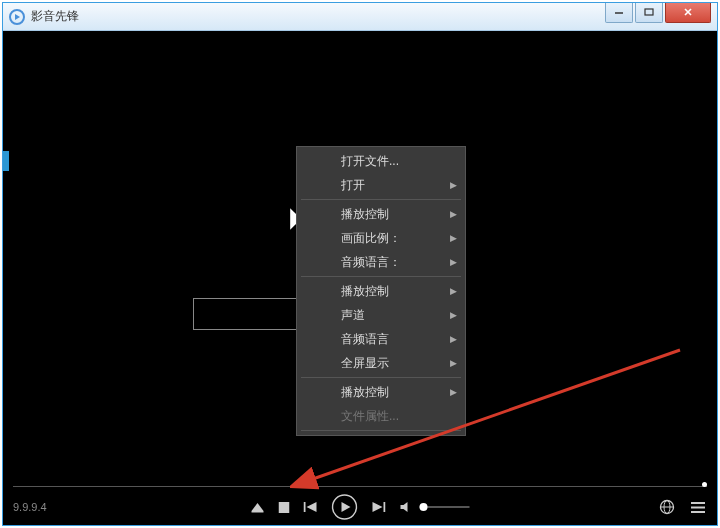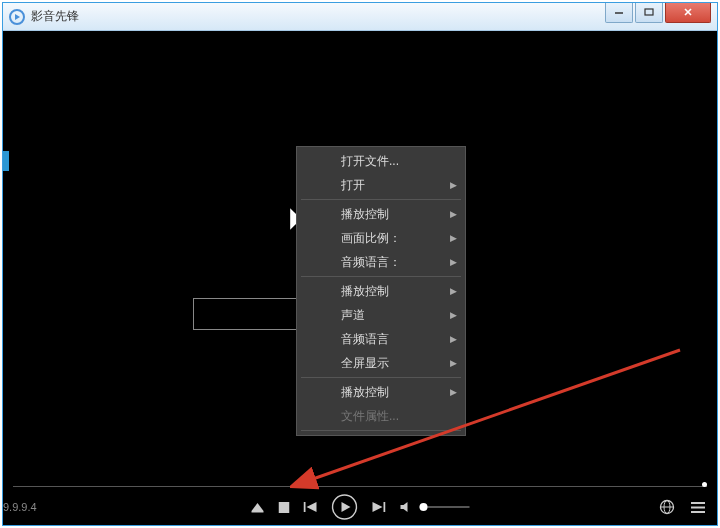--- a/index.html
+++ b/index.html
@@ -25,21 +25,21 @@
   .search-box { width: 225px; height: 32px; border: 1px solid #888; background: transparent; }
   .search-btn { width: 40px; height: 32px; border: 1px solid #888; margin-left: 4px; display: flex; align-items: center; justify-content: center; color: #ccc; cursor: pointer; background: transparent; }
   
   .context-menu { position: absolute; left: 293px; top: 115px; width: 170px; background: #3a3a3a; border: 1px solid #555; color: #ddd; font-size: 12px; padding: 2px 0; }
   .menu-item { height: 24px; display: flex; align-items: center; padding: 0 16px; position: relative; cursor: pointer; margin-left: 28px; }
   .menu-item.disabled { color: #777; cursor: default; }
   .menu-item .arrow { position: absolute; right: 8px; font-size: 9px; color: #aaa; }
   .menu-sep { height: 1px; background: #555; margin: 2px 4px; }
   .menu-item.highlight { outline: 2px solid #d43a2a; outline-offset: -1px; }
   
-  .bottom-bar { position: absolute; bottom: 0; left: 0; width: 100%; height: 36px; display: flex; align-items: center; padding: 0 0; }
+  .bottom-bar { position: absolute; bottom: 0; left: 0; width: 100%; height: 36px; display: flex; align-items: center; padding: 0 10px; }
   .progress { position: absolute; bottom: 36px; left: 10px; right: 10px; height: 5px; }
   .progress-line { height: 1px; background: #555; position: relative; top: 2px; }
   .progress-thumb { position: absolute; right: 0; top: -2px; width: 5px; height: 5px; background-color: white; border-radius: 50%; }
   .version { color: #888; font-size: 11px; }
   .controls { position: absolute; left: 50%; transform: translateX(-50%); display: flex; align-items: center; gap: 14px; }
   .ctrl-btn { color: #ccc; font-size: 13px; cursor: pointer; display: flex; align-items: center; }
   .play-big svg { display: block; }
   .vol { display: flex; align-items: center; gap: 6px; }
   .vol-line { width: 50px; height: 2px; background: #555; position: relative; }
   .vol-thumb { position: absolute; left: 0; top: -3px; width: 8px; height: 8px; background: #fff; border-radius: 50%; }

